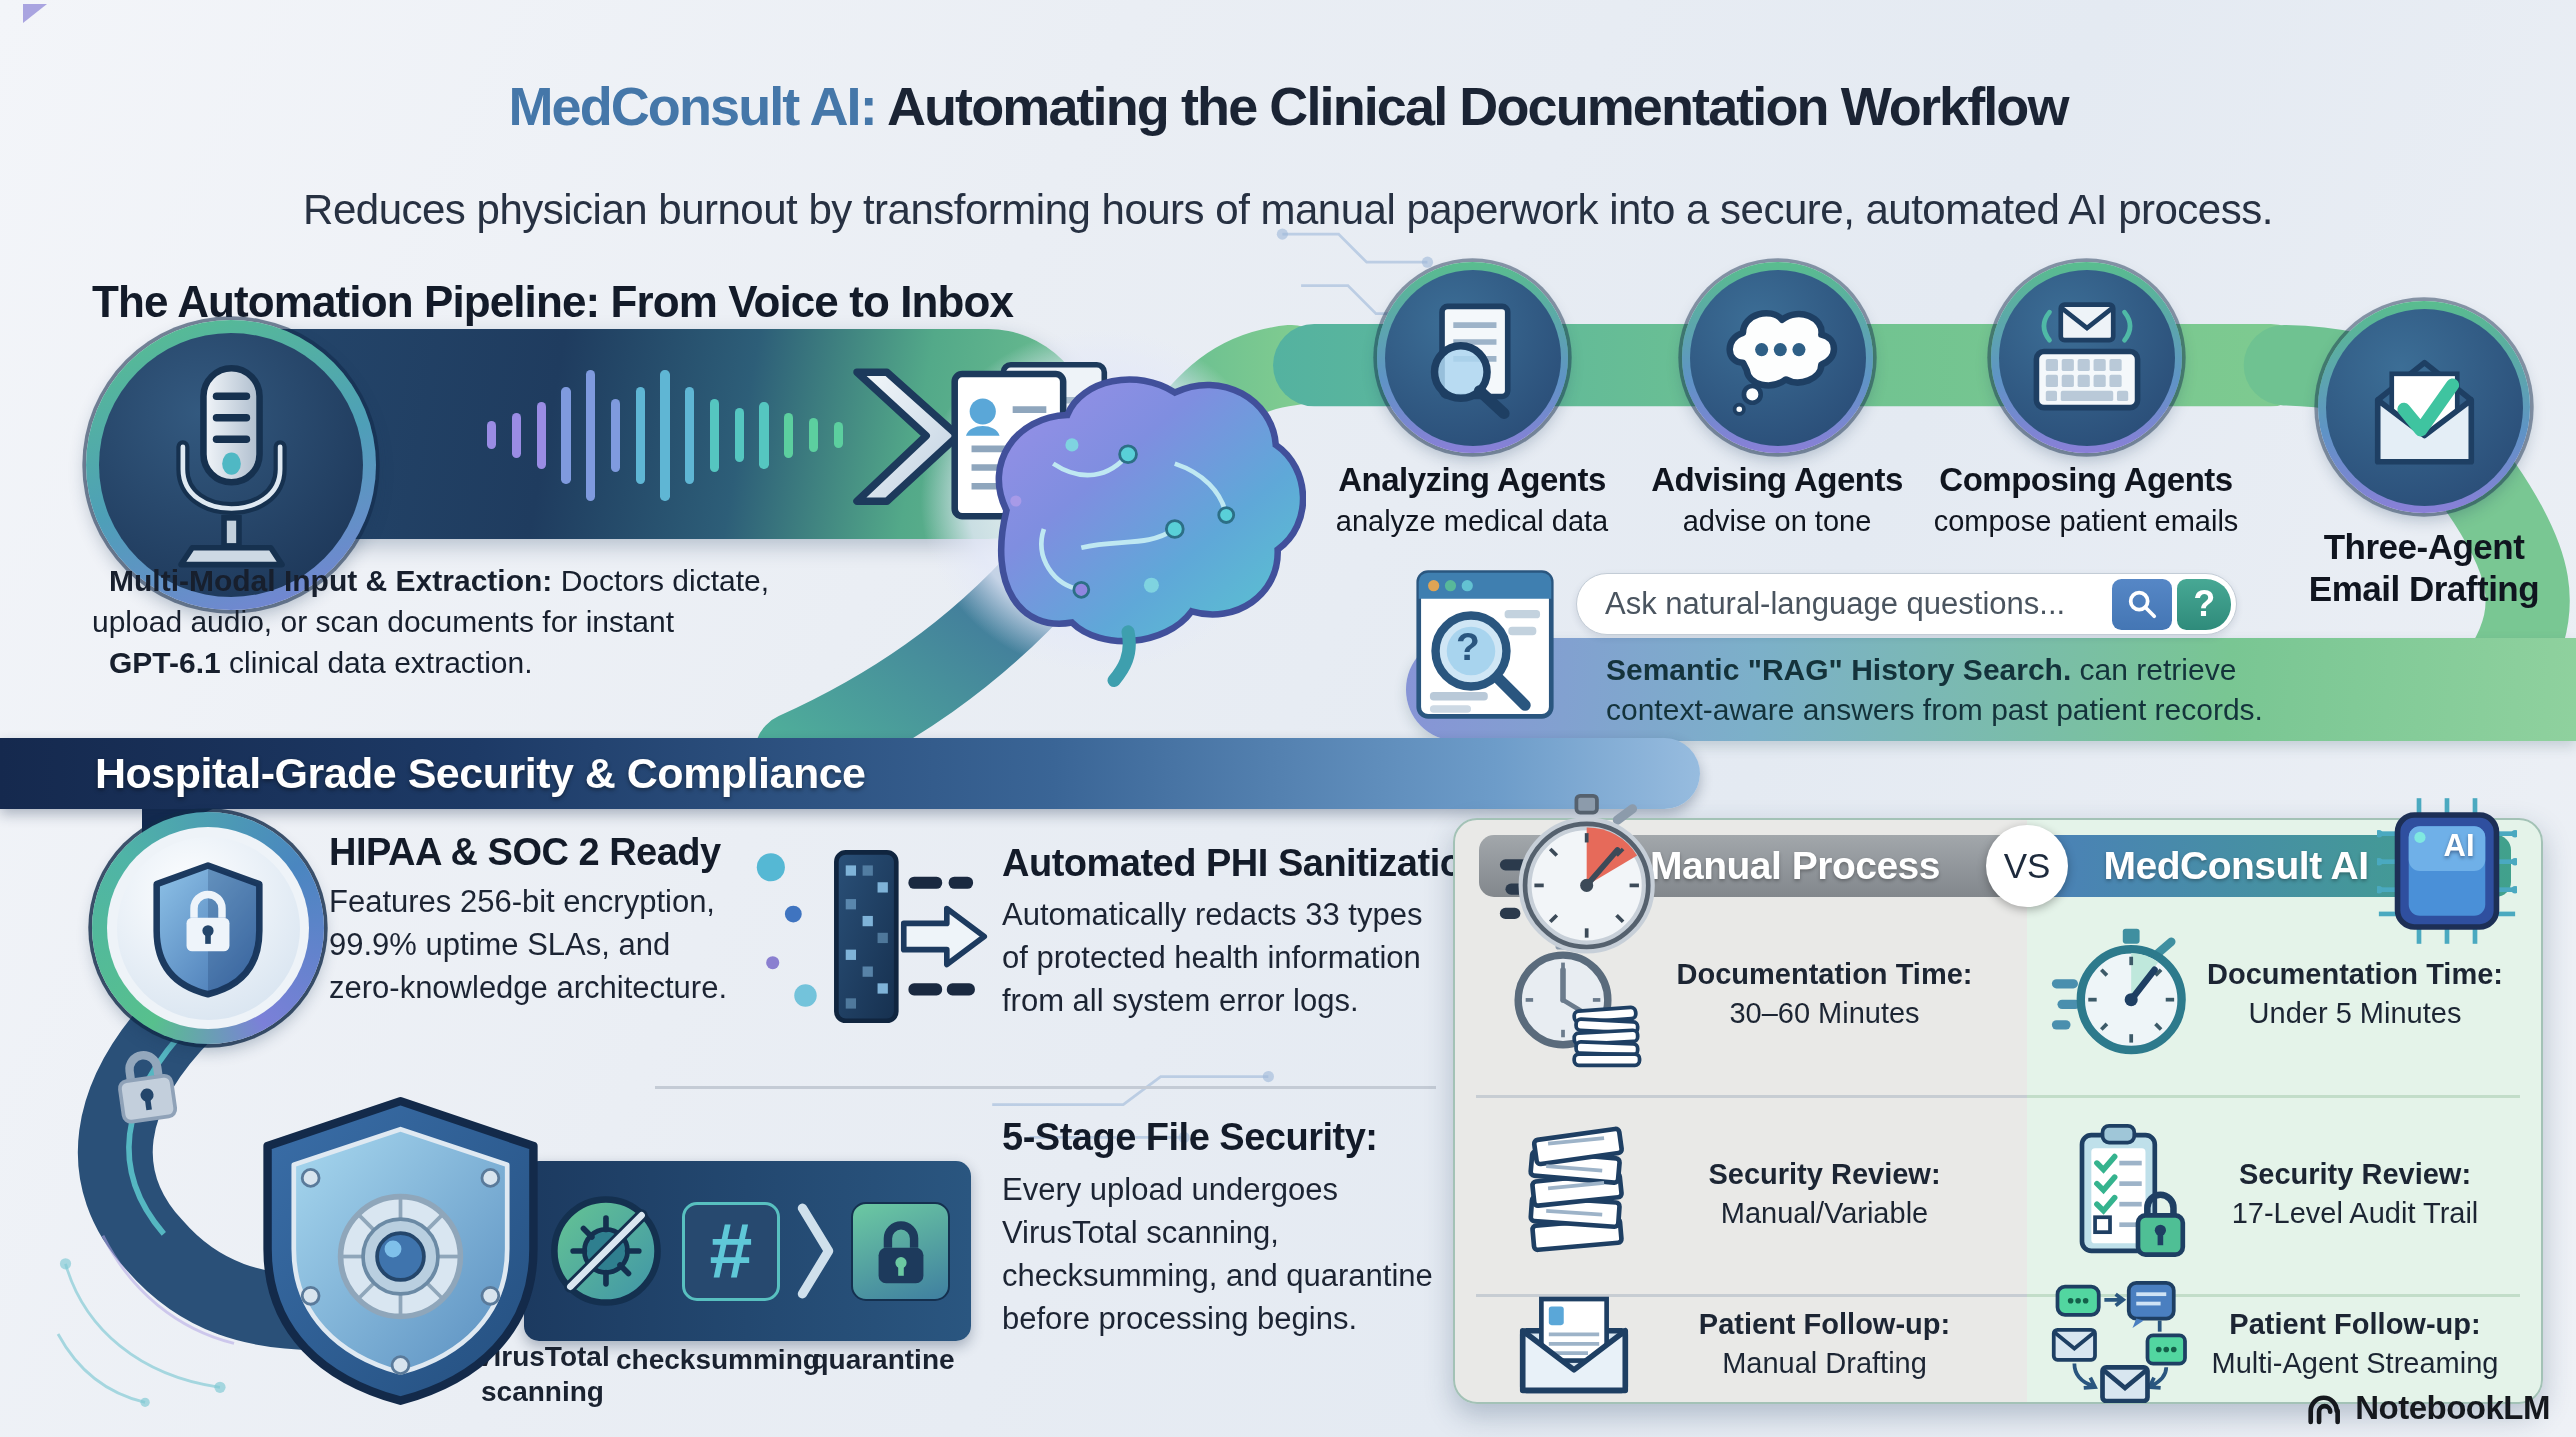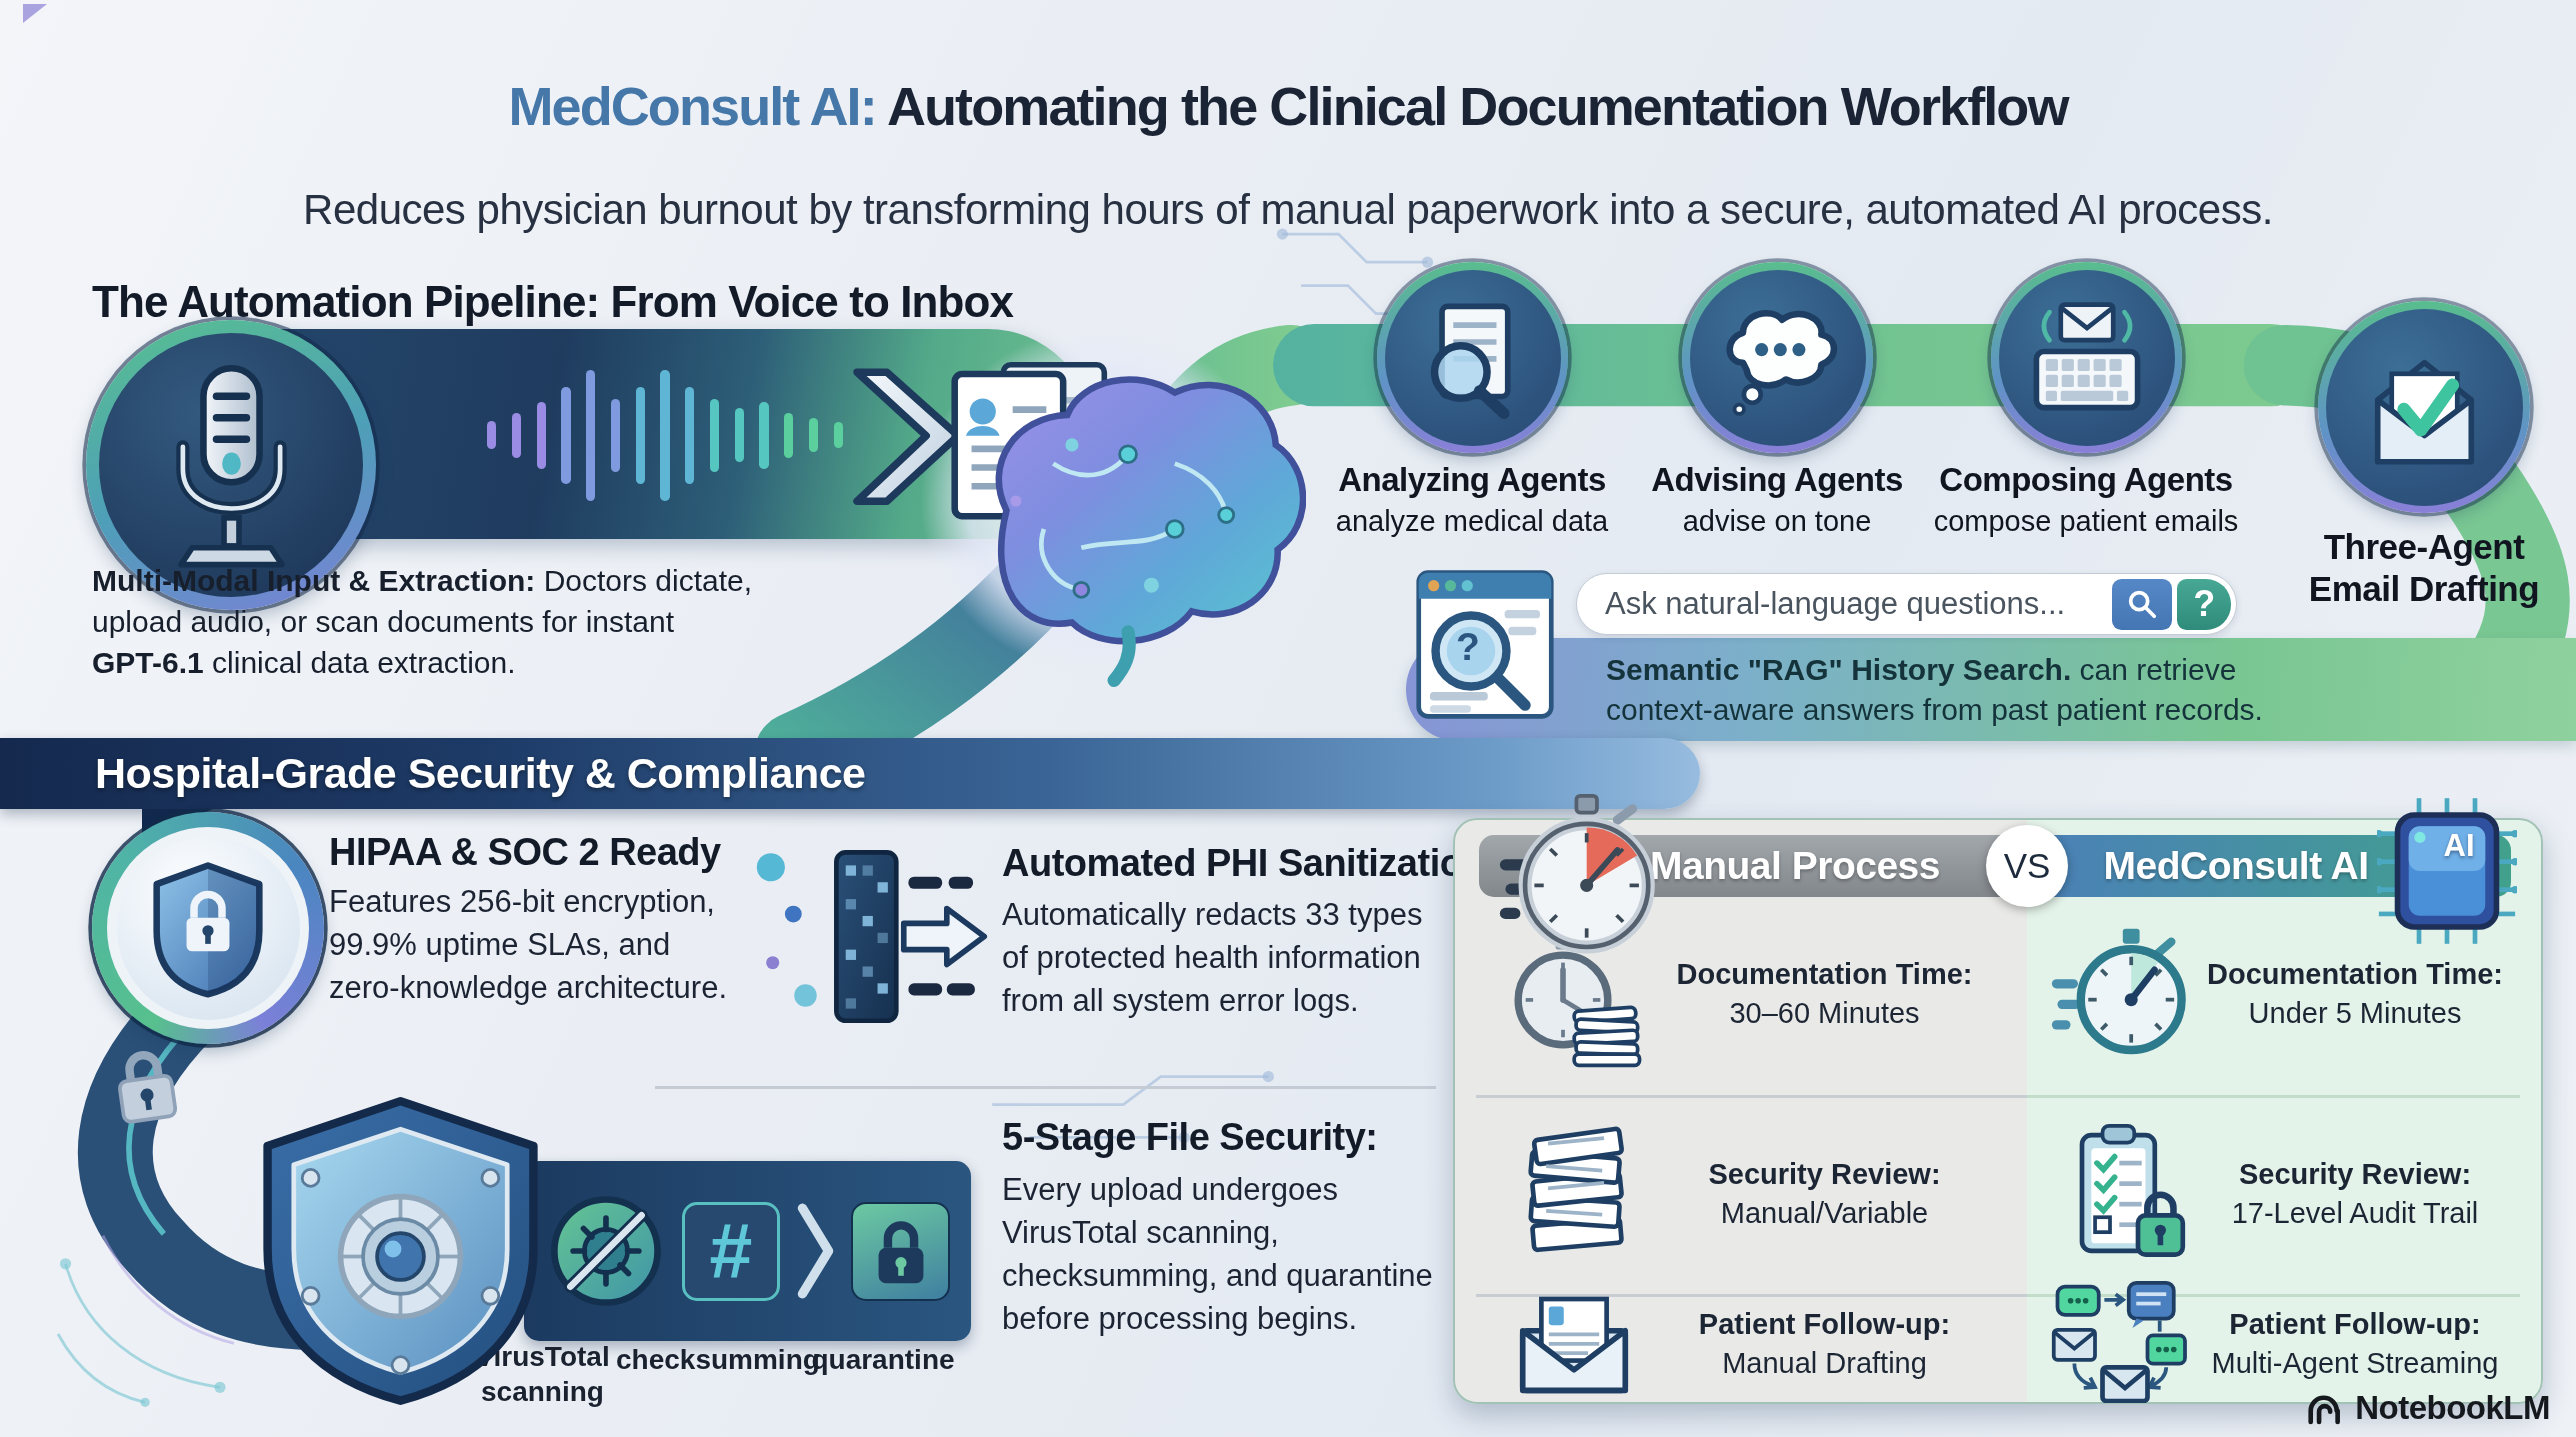--- a/index.html
+++ b/index.html
@@ -54,21 +54,21 @@
   .agent-circle .inner{width:calc(100% - 15px);height:calc(100% - 15px);border-radius:50%;
     background:radial-gradient(circle at 38% 30%,#3c6e96,#2b4f79 80%);
     display:flex;align-items:center;justify-content:center;}
   .agent-label{z-index:3;width:318px;text-align:center;color:#10151f;}
   .agent-label .nm{font-size:33px;font-weight:700;letter-spacing:-0.5px;}
   .agent-label .ds{font-size:29px;margin-top:5.6px;}
   .c4-label{z-index:3;width:300px;text-align:center;font-size:35px;font-weight:700;
     line-height:42px;color:#10151f;letter-spacing:-0.5px;}
 
   .mm-block{left:92px;top:560px;width:693px;font-size:30px;line-height:41px;color:#171f2d;z-index:3;}
-  .mm-block .b{font-weight:700;}
+  .mm-block .b{font-weight:700;margin-left:17px;}
 
   
   .browser-icon{left:1415px;top:565px;z-index:4;}
   .b-glyph{left:1456px;top:625px;font-size:39px;font-weight:700;color:#2a567f;z-index:5;}
   .search-pill{left:1576px;top:573px;width:661px;height:62px;background:#fff;
     border:1.9px solid #c3ccd6;border-radius:33px;display:flex;align-items:center;
     padding:0 4.7px 0 26px;box-sizing:border-box;z-index:4;box-shadow:0 2.8px 7.5px rgba(30,50,80,.12);}
   .search-pill input{flex:1;border:none;outline:none;font-family:"Liberation Sans",sans-serif;
     font-size:31px;color:#39424f;background:transparent;min-width:0;}
   .search-pill input::placeholder{color:#4a545f;opacity:1;}

